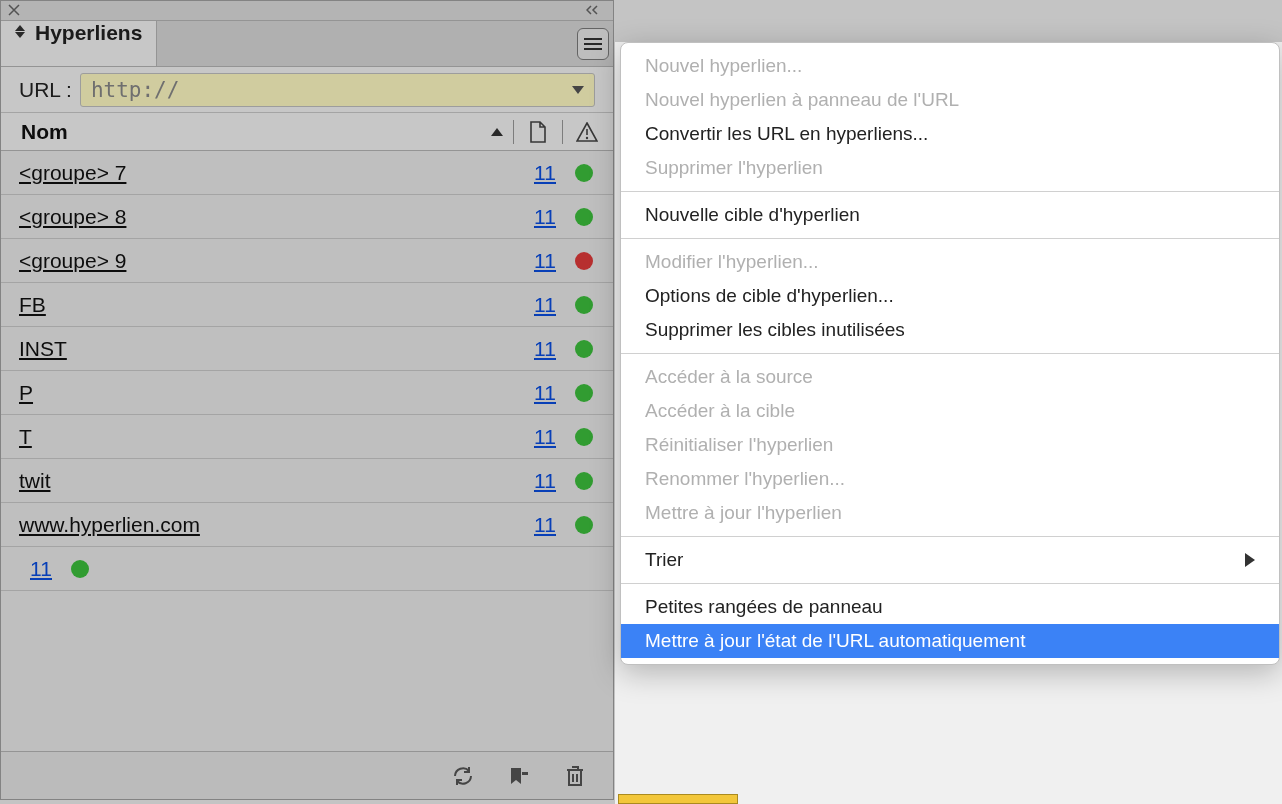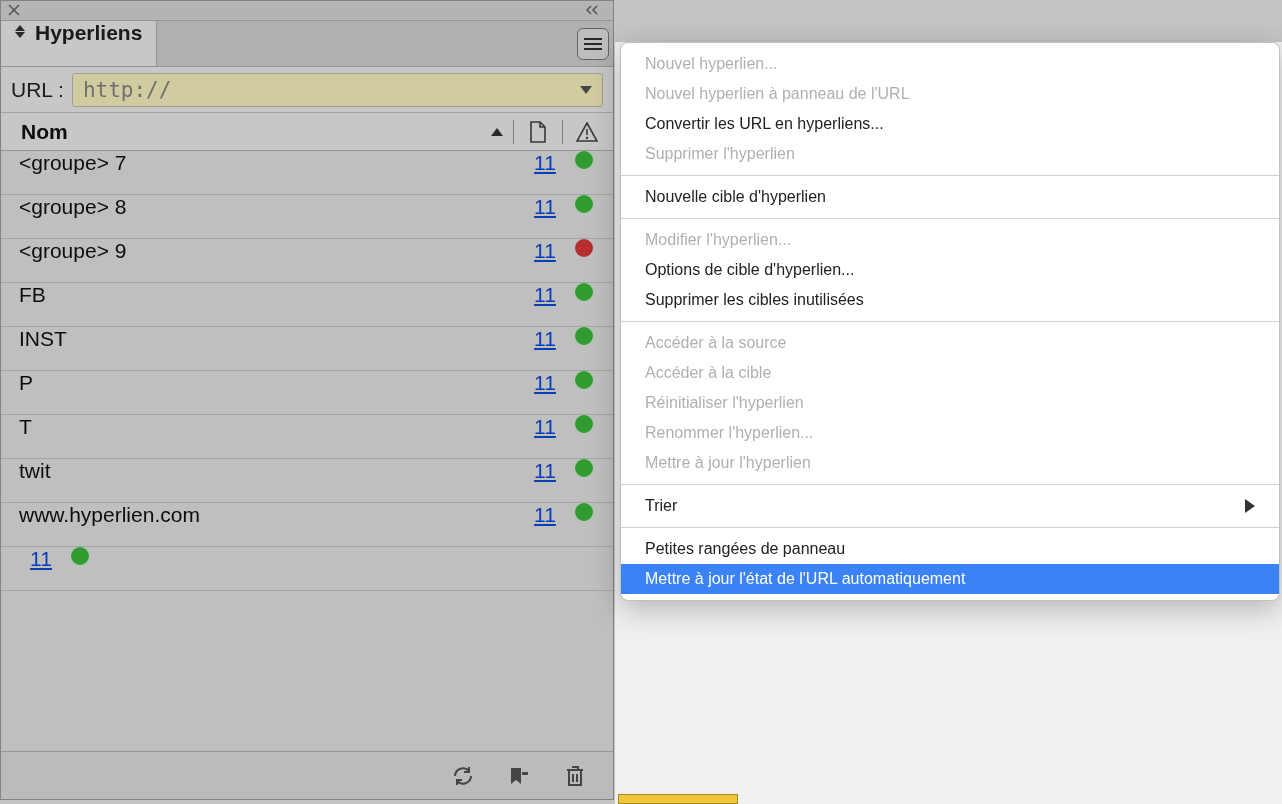--- a/index.html
+++ b/index.html
@@ -104,21 +104,21 @@
     align-items:center; justify-content:center;
     gap:3px; cursor:pointer;
   }
   .flyout-btn span {
     width:18px; height:2px; background:#333;
   }
 
   .url-row {
     height:46px;
     display:flex; align-items:center;
-    padding: 0 10px;
+    padding: 0 18px;
     gap: 8px;
     border-bottom: 1px solid #c9c9c9;
   }
   .url-label { color:#222; }
   .url-select {
     flex:1;
     height:34px;
     border:1px solid #c0c0c0;
     border-radius:3px;
     background:#fef9c3;
@@ -157,23 +157,24 @@
   .headers .icon-cell { width:28px; display:flex; justify-content:center; }
 
   .table {
     flex:1;
     overflow:auto;
     background:#e9e9e9;
   }
   .row {
     height:44px;
     border-bottom:1px solid #c9c9c9;
-    display:flex; 
+    display:flex; align-items:center;
     padding: 0 12px 0 18px;
     color:#111;
+    text-decoration:underline;
   }
   .row .name { flex:1; }
   .row .count {
     width:44px; text-align:center;
     color:#0a4ee0;
     text-decoration: underline;
     cursor:pointer;
   }
   .row .dot {
     width:18px; height:18px; border-radius:50%;
@@ -198,21 +199,21 @@
   .menu {
     position:absolute;
     left: 620px; top: 42px;
     width: 660px;
     background:#fff;
     border:1px solid #c0c0c0;
     border-radius:8px;
     box-shadow: 0 8px 30px rgba(0,0,0,0.25);
     padding: 6px 0;
     z-index: 100;
-    font-size: 16px;
+    font-size: 19px;
   }
   .menu .mi {
     padding: 6px 24px;
     color:#222;
     white-space:nowrap;
     display:flex; align-items:center;
   }
   .menu .mi.disabled { color:#b0b0b0; }
   .menu .mi.highlight { background:#3b82f6; color:#fff; }
   .menu .sep { height:1px; background:#d0d0d0; margin:6px 0; }

